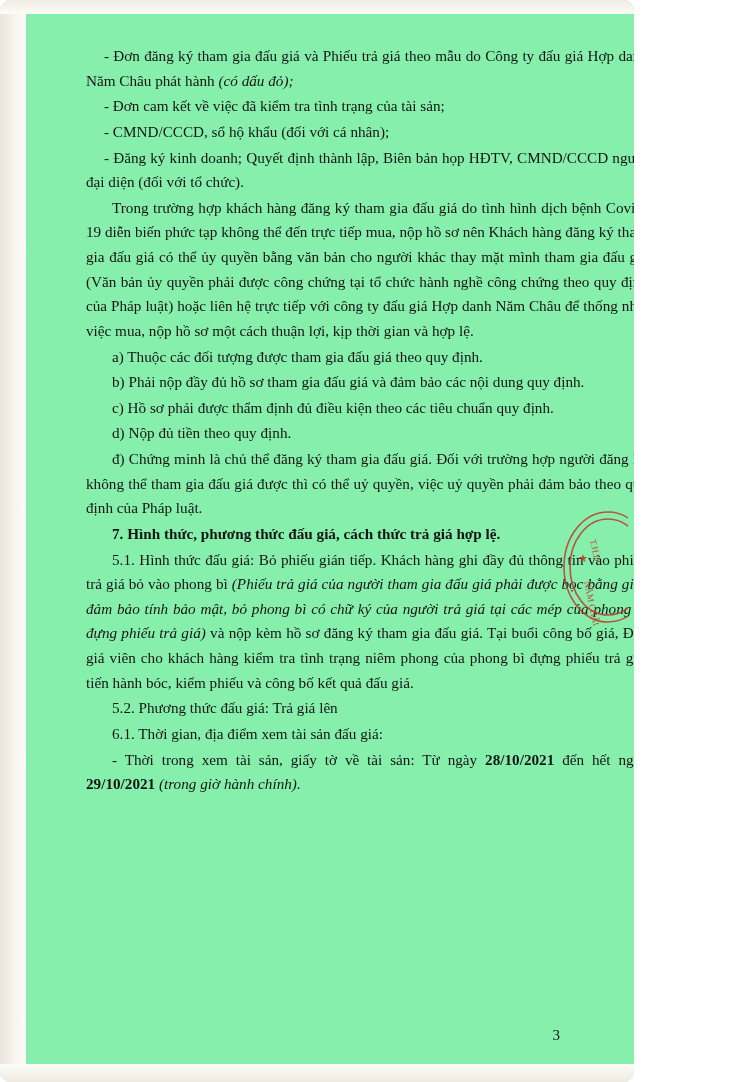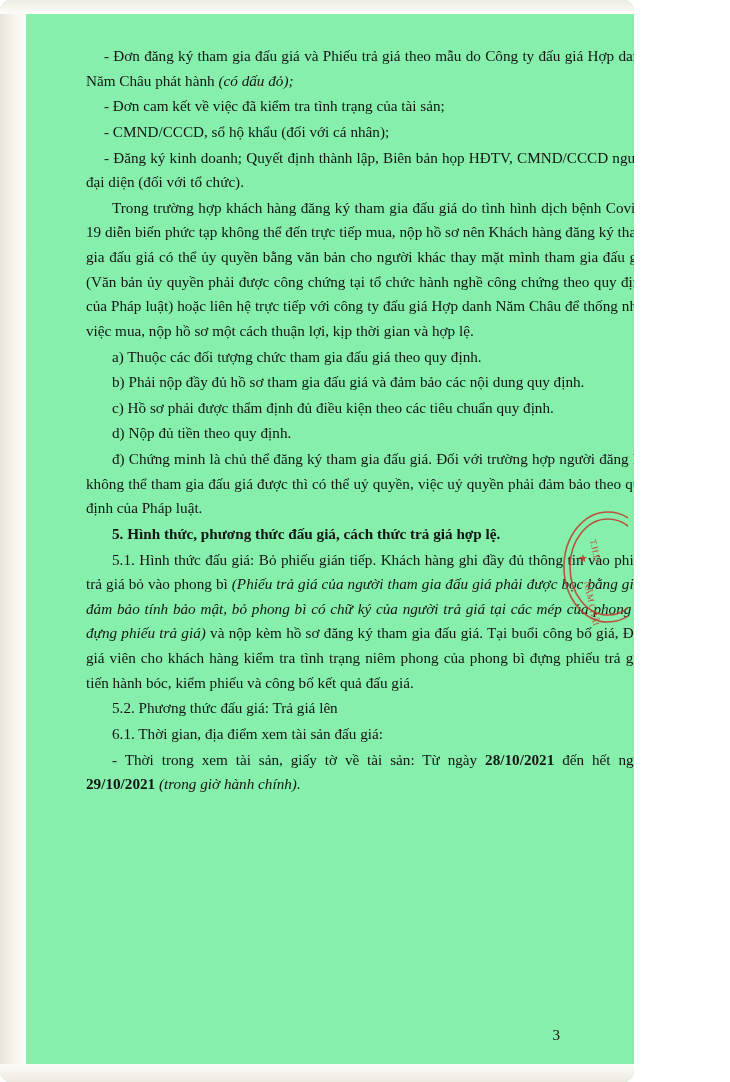--- a/index.html
+++ b/index.html
@@ -100,26 +100,26 @@
   <div class="paper-edge-left"></div>
   <div class="paper-edge-top"></div>
   <div class="paper-edge-bottom"></div>
 
   <div class="content" id="doc-body">
       <p class="indent-small"><span>- Đơn đăng ký tham gia đấu giá và Phiếu trả giá theo mẫu do Công ty đấu giá Hợp danh Năm Châu phát hành </span><span class="ital">(có dấu đỏ);</span></p>
       <p class="indent-small"><span>- Đơn cam kết về việc đã kiểm tra tình trạng của tài sản;</span></p>
       <p class="indent-small"><span>- CMND/CCCD, sổ hộ khẩu (đối với cá nhân);</span></p>
       <p class="indent-small"><span>- Đăng ký kinh doanh; Quyết định thành lập, Biên bản họp HĐTV, CMND/CCCD người đại diện (đối với tổ chức).</span></p>
       <p class="indent"><span>Trong trường hợp khách hàng đăng ký tham gia đấu giá do tình hình dịch bệnh Covid-19 diễn biến phức tạp không thể đến trực tiếp mua, nộp hồ sơ nên Khách hàng đăng ký tham gia đấu giá có thể ủy quyền bằng văn bản cho người khác thay mặt mình tham gia đấu giá (Văn bản ủy quyền phải được công chứng tại tổ chức hành nghề công chứng theo quy định của Pháp luật) hoặc liên hệ trực tiếp với công ty đấu giá Hợp danh Năm Châu để thống nhất việc mua, nộp hồ sơ một cách thuận lợi, kịp thời gian và hợp lệ.</span></p>
-      <p class="indent"><span>a) Thuộc các đối tượng chức tham gia đấu giá theo quy định.</span></p>
+      <p class="indent"><span>a) Thuộc các đối tượng được tham gia đấu giá theo quy định.</span></p>
       <p class="indent"><span>b) Phải nộp đầy đủ hồ sơ tham gia đấu giá và đảm bảo các nội dung quy định.</span></p>
       <p class="indent"><span>c) Hồ sơ phải được thẩm định đủ điều kiện theo các tiêu chuẩn quy định.</span></p>
       <p class="indent"><span>d) Nộp đủ tiền theo quy định.</span></p>
       <p class="indent"><span>đ) Chứng minh là chủ thể đăng ký tham gia đấu giá. Đối với trường hợp người đăng ký không thể tham gia đấu giá được thì có thể uỷ quyền, việc uỷ quyền phải đảm bảo theo quy định của Pháp luật.</span></p>
-      <p class="indent"><span class="bold">5. Hình thức, phương thức đấu giá, cách thức trả giá hợp lệ.</span></p>
+      <p class="indent"><span class="bold">7. Hình thức, phương thức đấu giá, cách thức trả giá hợp lệ.</span></p>
       <p class="indent"><span>5.1. Hình thức đấu giá: Bỏ phiếu gián tiếp. Khách hàng ghi đầy đủ thông tin vào phiếu trả giá bỏ vào phong bì </span><span class="ital">(Phiếu trả giá của người tham gia đấu giá phải được bọc bằng giấy đảm bảo tính bảo mật, bỏ phong bì có chữ ký của người trả giá tại các mép của phong bì đựng phiếu trả giá)</span><span> và nộp kèm hồ sơ đăng ký tham gia đấu giá. Tại buổi công bố giá, Đấu giá viên cho khách hàng kiểm tra tình trạng niêm phong của phong bì đựng phiếu trả giá, tiến hành bóc, kiểm phiếu và công bố kết quả đấu giá.</span></p>
       <p class="indent"><span>5.2. Phương thức đấu giá: Trả giá lên</span></p>
       <p class="indent"><span>6.1. Thời gian, địa điểm xem tài sản đấu giá:</span></p>
       <p class="indent"><span>- Thời trong xem tài sản, giấy tờ về tài sản: Từ ngày </span><span class="bold">28/10/2021</span><span> đến hết ngày </span><span class="bold">29/10/2021</span><span> </span><span class="ital">(trong giờ hành chính).</span></p>
     </div>
 
   <div class="seal">
     <svg width="84" height="118" viewBox="0 0 84 118">
       <g stroke="#c0392b" fill="none" stroke-width="1.6" opacity="0.85">
         <ellipse cx="64" cy="59" rx="44" ry="55"></ellipse>

